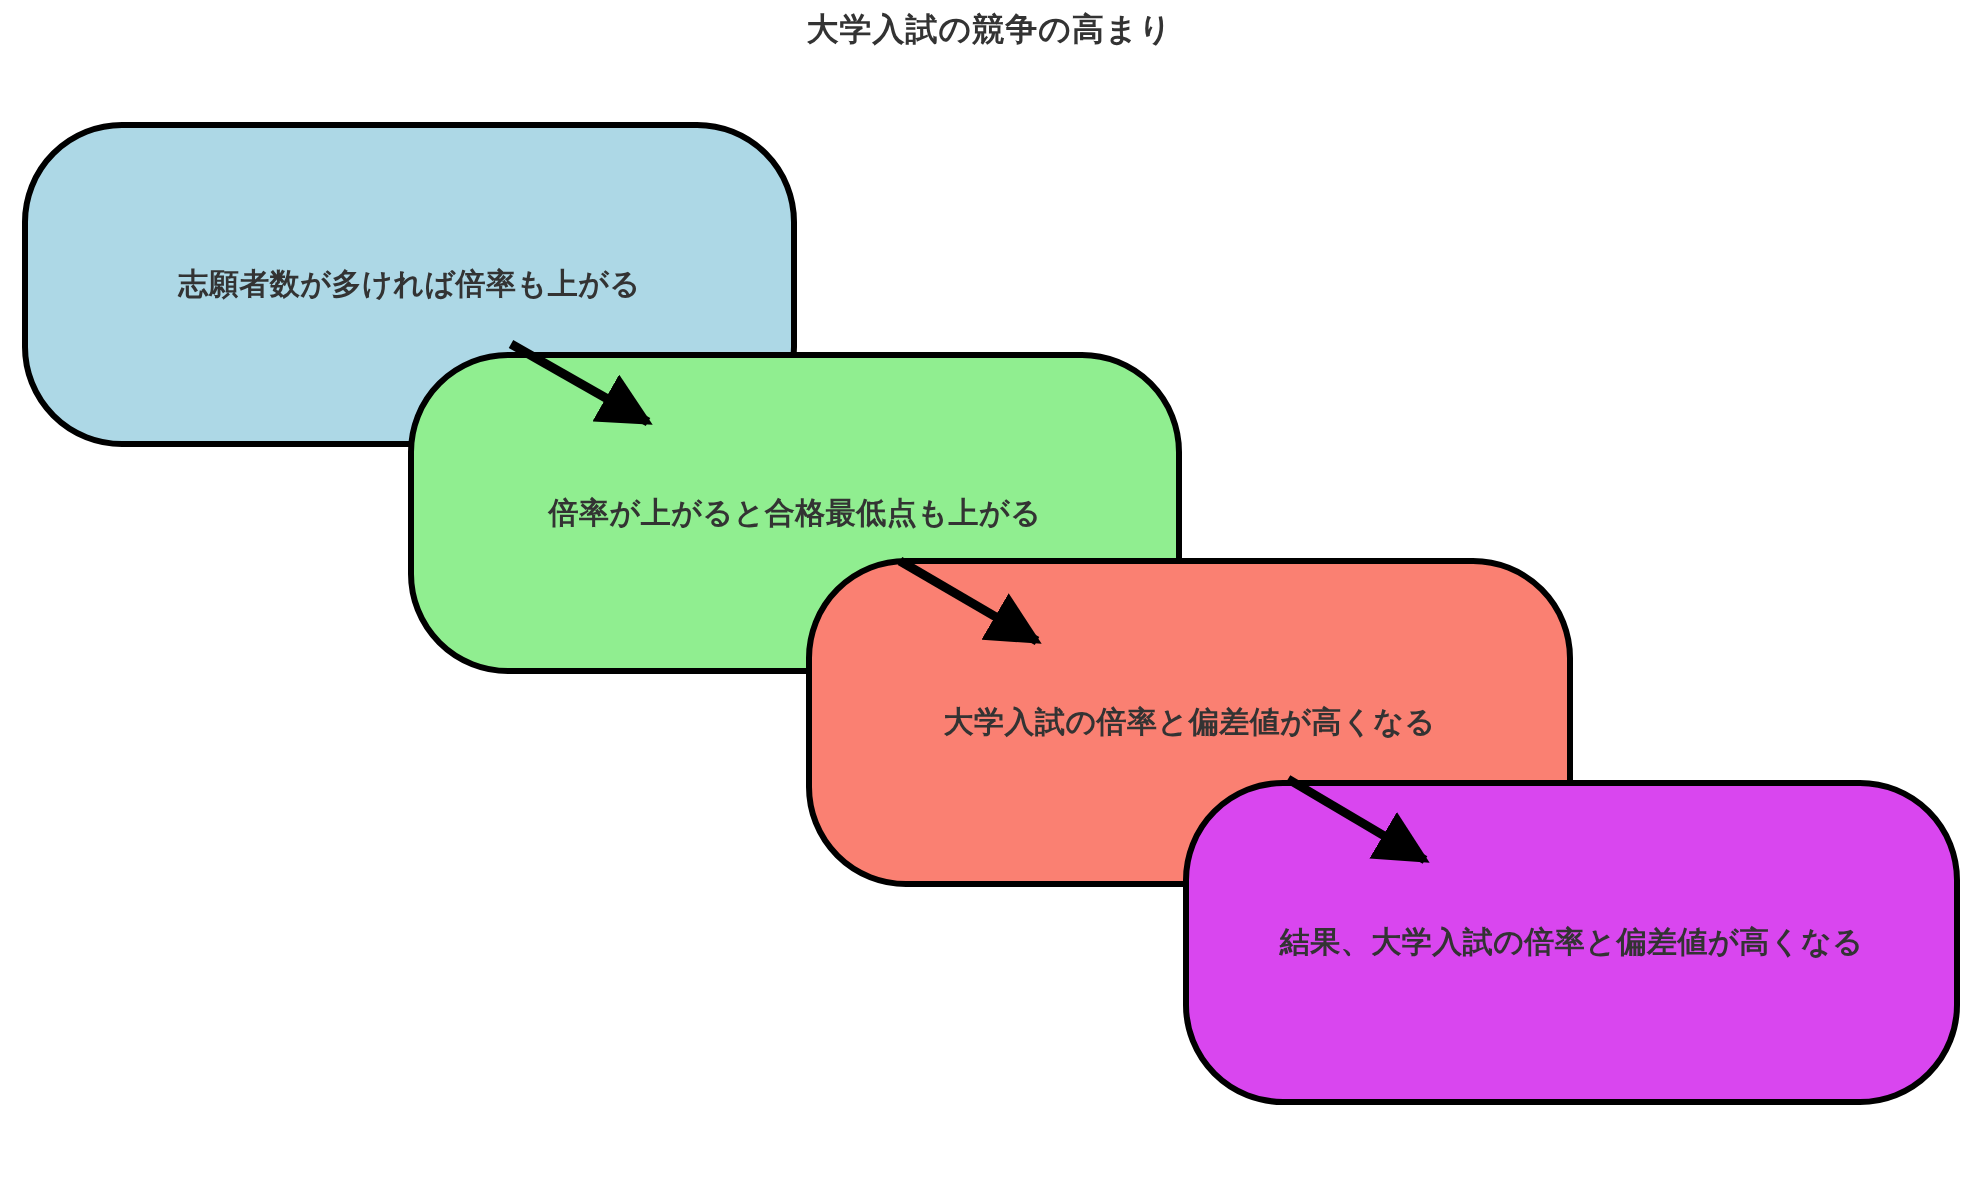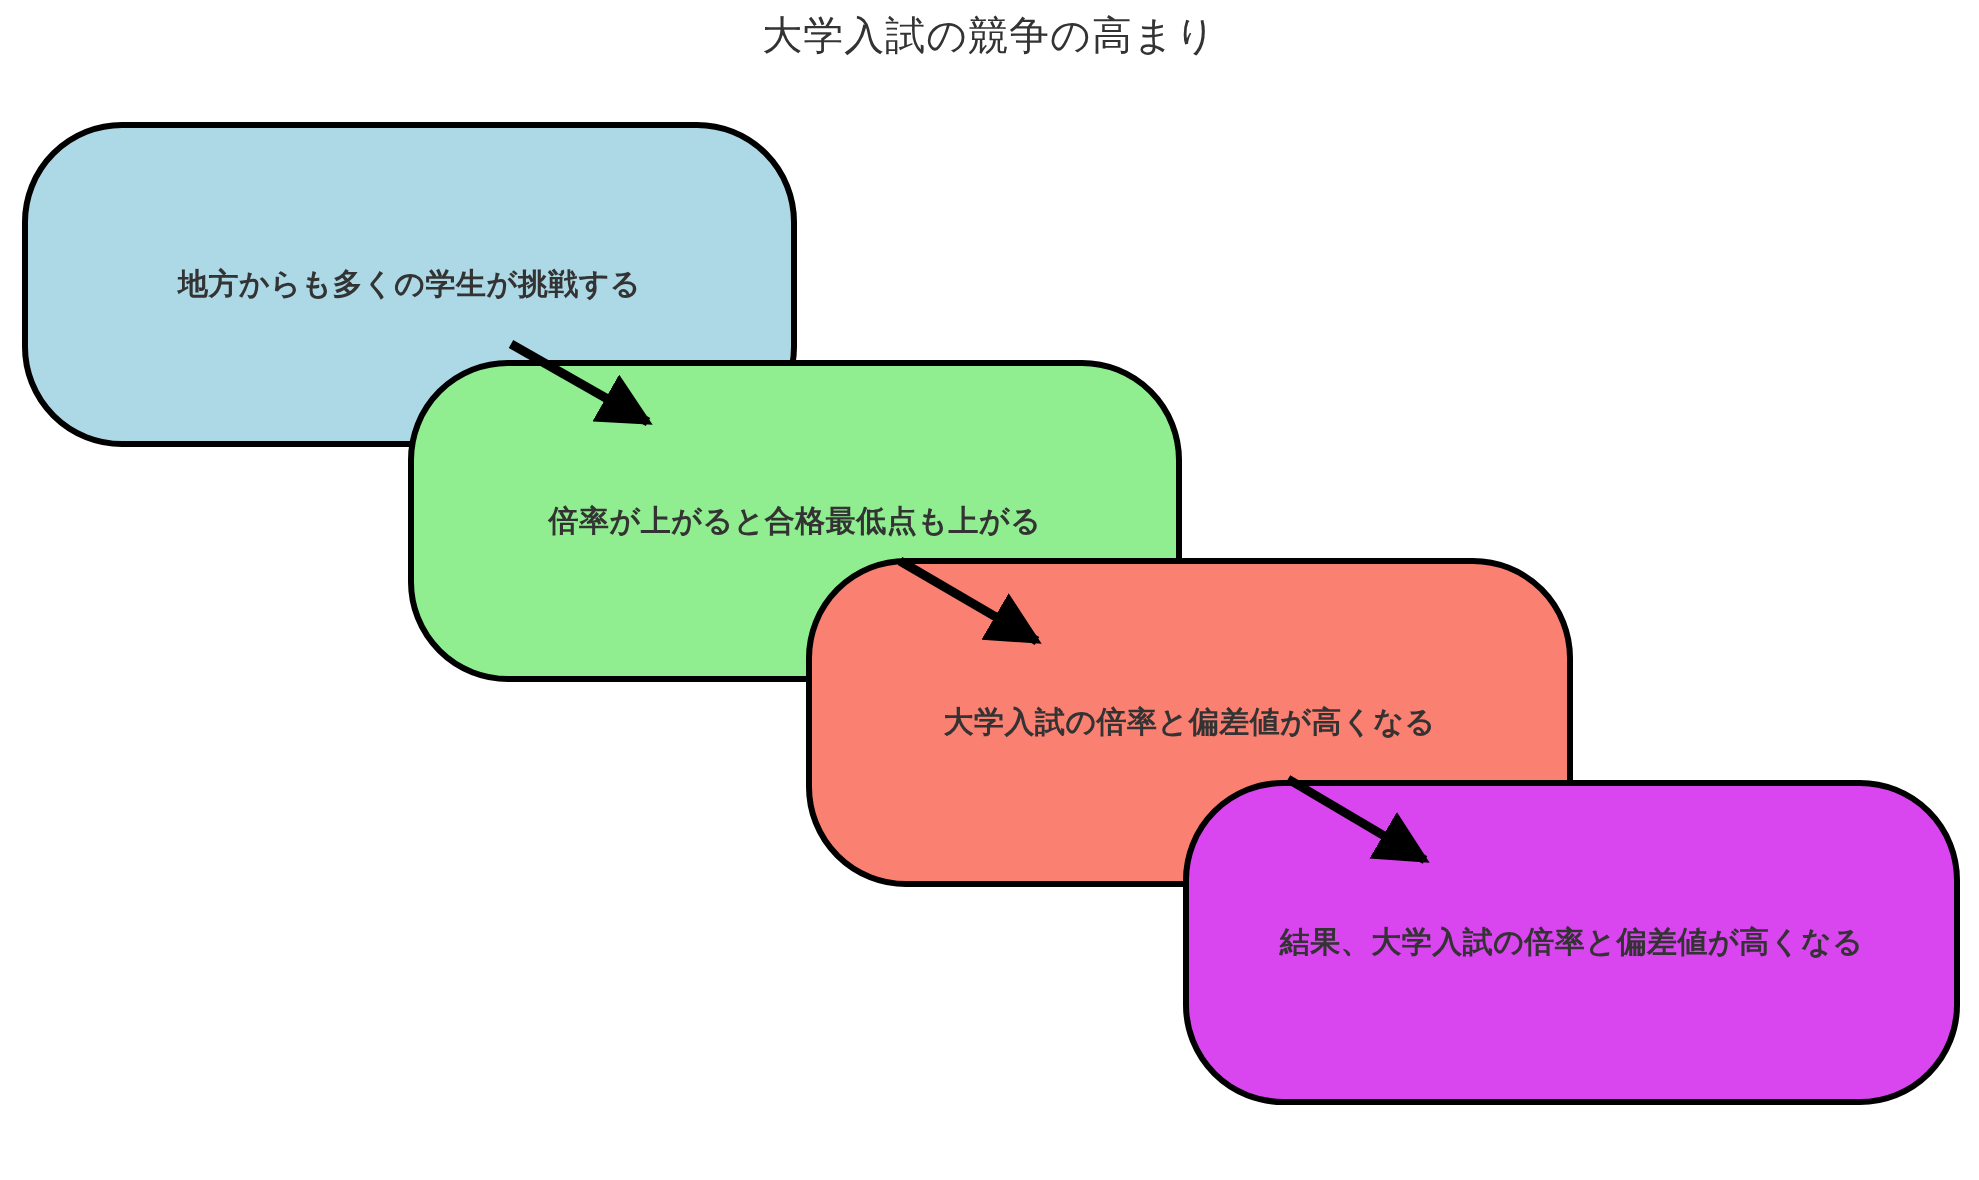--- a/index.html
+++ b/index.html
@@ -14,22 +14,22 @@
     overflow: hidden;
     background: #ffffff;
     font-family: "Liberation Sans", "DejaVu Sans", sans-serif;
   }
   .diagram-title {
     position: absolute;
     left: 0;
     top: 8px;
     width: 100%;
     text-align: center;
-    font-size: 40px;
-    font-weight: normal;
+    font-size: 32px;
+    font-weight: bold;
     color: #333333;
     margin: 0;
     letter-spacing: 1px;
   }
   .node {
     position: absolute;
     box-sizing: border-box;
     border: 6px solid #000000;
     border-radius: 100px;
     display: flex;
@@ -37,42 +37,42 @@
     justify-content: center;
   }
   .node .node-label {
     font-size: 30px;
     font-weight: bold;
     color: #333333;
     letter-spacing: 0.5px;
     white-space: nowrap;
   }
   .node-1 { left: 22px;   top: 122px; width: 775px; height: 325px; z-index: 1; }
-  .node-2 { left: 408px;  top: 360px; width: 774px; height: 322px; z-index: 2; font-family: Liberation Serif, serif; }
+  .node-2 { left: 408px;  top: 352px; width: 774px; height: 322px; z-index: 2; font-family: Liberation Serif, serif; }
   .node-3 { left: 806px;  top: 558px; width: 767px; height: 329px; z-index: 3; }
   .node-4 { left: 1183px; top: 780px; width: 777px; height: 325px; z-index: 4; }
   .arrow-layer {
     position: absolute;
     left: 0;
     top: 0;
     width: 1979px;
     height: 1180px;
     z-index: 5;
     pointer-events: none;
   }
 </style>
 </head>
 <body>
 
 <div class="canvas">
 
   <h1 class="diagram-title">大学入試の競争の高まり</h1>
 
   <div class="node node-1" style="background-color: rgb(173, 216, 230);">
-    <span class="node-label">地方からも多くの学生が挑戦する</span>
+    <span class="node-label">志願者数が多ければ倍率も上がる</span>
   </div>
 
   <div class="node node-2" style="background-color: rgb(144, 238, 144);">
     <span class="node-label">倍率が上がると合格最低点も上がる</span>
   </div>
 
   <div class="node node-3" style="background-color: rgb(250, 128, 114);">
     <span class="node-label">大学入試の倍率と偏差値が高くなる</span>
   </div>
 

